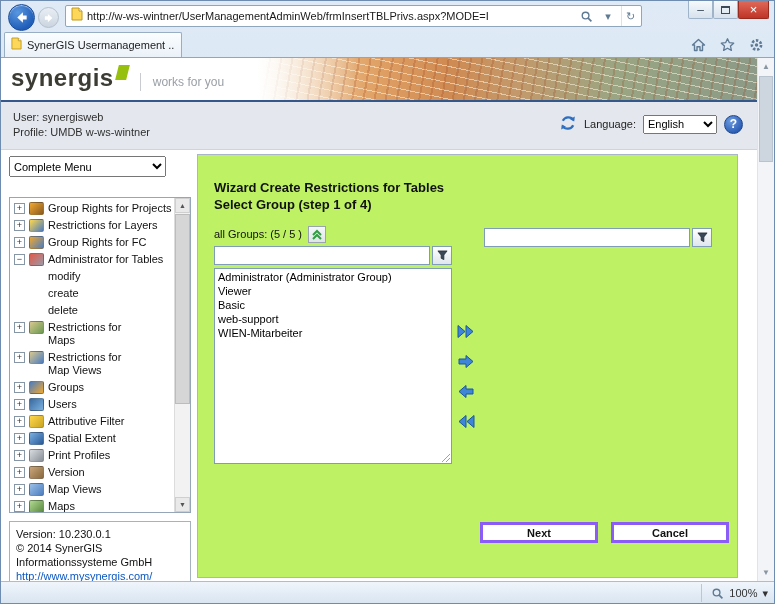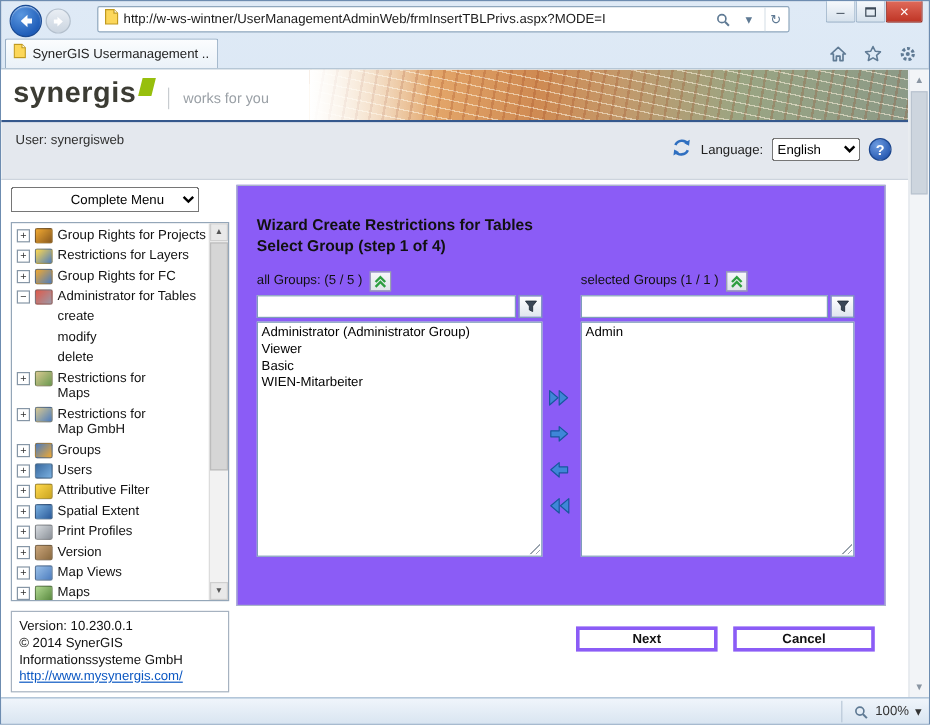--- a/index.html
+++ b/index.html
@@ -6,21 +6,21 @@
   html,body { width:775px; height:604px; overflow:hidden; font-family:"Liberation Sans",sans-serif; background:#fff; }
   #window { position:relative; width:775px; height:604px; border:1px solid #6d8cb0; background:linear-gradient(#dfeaf6,#c9dcee); }
 
   
   .row1 { position:absolute; top:0; left:0; right:0; height:30px; }
   .nav-back { position:absolute; left:7px; top:3px; width:27px; height:27px; border-radius:50%;
     background:radial-gradient(circle at 35% 30%, #5a97e0, #1f5db8 72%); border:1px solid #1a4b94;
     box-shadow:inset 0 1px 1px rgba(255,255,255,.55); display:flex; align-items:center; justify-content:center; }
   .nav-fwd { position:absolute; left:37px; top:6px; width:21px; height:21px; border-radius:50%;
     background:linear-gradient(#e9eef4,#cbd5e0); border:1px solid #b3bfcc; display:flex; align-items:center; justify-content:center; }
-  .urlbar { position:absolute; left:80px; top:4px; width:577px; height:22px; background:#fff; border:1px solid #8fa7bd;
+  .urlbar { position:absolute; left:64px; top:4px; width:577px; height:22px; background:#fff; border:1px solid #8fa7bd;
     border-radius:2px; display:flex; align-items:center; padding:0 2px 0 5px; gap:4px; }
   .urltext { flex:1; border:0; outline:0; font:11px "Liberation Sans",sans-serif; color:#1a1a1a; min-width:0; background:transparent; }
   .url-ic { width:18px; height:20px; display:flex; align-items:center; justify-content:center; color:#5f7a94; font-size:11px; flex:none; }
   .url-ic.sep { border-left:1px solid #dbe3ea; }
   .winbtns { position:absolute; right:5px; top:0; display:flex; gap:0; }
   .wb { width:25px; height:18px; display:flex; align-items:center; justify-content:center; font-size:12px; line-height:12px;
     color:#3c4a58; background:linear-gradient(#f6f9fc,#d7e2ed); border:1px solid #9fb4c9; border-top:0; border-radius:0 0 2px 2px; }
   .wb.close { width:31px; color:#fff; background:linear-gradient(#e06a5a,#bf3526); border-color:#992a1e; font-size:13px; }
   .maxglyph { width:9px; height:8px; border:1px solid #3c4a58; border-top-width:2px; display:block; }
   .row2 { position:absolute; top:30px; left:0; right:0; height:26px; }
@@ -56,21 +56,21 @@
   .ulang { position:absolute; right:14px; top:12px; display:flex; align-items:center; gap:7px; font-size:11px; color:#222; }
   select { font:11px "Liberation Sans",sans-serif; }
   .lang-select { width:74px; height:19px; }
   .helpbtn { width:19px; height:19px; border-radius:50%; background:radial-gradient(circle at 35% 30%, #6d9ce0, #2a5cb4 75%);
     border:1px solid #1d478e; color:#fff; font-weight:bold; font-size:12px; display:flex; align-items:center; justify-content:center; }
 
   .content { position:absolute; top:92px; left:0; right:0; bottom:0; background:#fff; }
 
   
   .sidebar { position:absolute; left:8px; top:6px; width:182px; }
-  .menu-select { width:157px; height:21px; margin-bottom:8px;padding-left:45px; }
+  .menu-select { width:157px; height:21px; margin-bottom:20px; }
   .tree { border:1px solid #94a6b8; background:#fff; height:316px; position:relative; overflow:hidden; padding:2px 18px 2px 2px; }
   .trow { display:flex; align-items:flex-start; padding:2px 0 2px 2px; cursor:default; }
   .exp { width:11px; height:11px; border:1px solid #8696a6; background:#fff; font-size:9px; line-height:9px; text-align:center; color:#333; flex:none; margin-top:1px; }
   .ic { width:15px; height:13px; flex:none; margin:0 4px; border-radius:2px; border:1px solid rgba(60,60,60,.35); }
   .tlabel { font-size:11px; line-height:13px; color:#111; }
   .tlabel.wrap { max-width:84px; }
   .trow.child { padding-left:36px; }
   .ic0 { background:linear-gradient(135deg,#f0a830,#8a5a20); }
   .ic1 { background:linear-gradient(135deg,#ffd84d,#4d7dbf); }
   .ic2 { background:linear-gradient(135deg,#f0a830,#4d7dbf); }
@@ -86,21 +86,21 @@
   .ic12 { background:linear-gradient(135deg,#9ac0e8,#4d7dbf); }
   .ic13 { background:linear-gradient(135deg,#b0d890,#5a8a40); }
   .tscroll { position:absolute; right:0; top:0; bottom:0; width:16px; background:#f2f2f2; border-left:1px solid #dcdcdc; }
   .tsbtn { position:absolute; left:0; width:15px; height:15px; background:#e9e9e9; border:1px solid #cfcfcf; color:#555; font-size:7px; line-height:13px; text-align:center; }
   .tsbtn.up { top:0; } .tsbtn.down { bottom:0; }
   .tsthumb { position:absolute; left:0; top:16px; width:15px; height:190px; background:#d6d6d6; border:1px solid #bcbcbc; }
   .sfooter { margin-top:8px; border:1px solid #a6b2c0; background:#fff; padding:5px 6px; font-size:11px; line-height:14px; color:#111; }
   .sfooter a { color:#0b57c2; }
 
   
-  .panel { position:absolute; left:196px; top:4px; width:541px; height:351px; border:1px solid #a9b6c9; background:#8b5cf6; }
+  .panel { position:absolute; left:196px; top:4px; width:541px; height:424px; border:1px solid #a9b6c9; background:#bef264; }
   .wtitle { position:absolute; left:16px; top:24px; font-size:13px; font-weight:bold; color:#111; line-height:17px; }
   .col { position:absolute; top:70px; }
   .col.left { left:16px; width:238px; }
   .col.right { left:286px; width:228px; }
   .collabel { display:flex; align-items:center; gap:6px; font-size:11px; color:#111; height:18px; }
   .greenbtn { width:18px; height:17px; border:1px solid #9aa4ae; background:linear-gradient(#f6f8f9,#dfe4e8);
     display:flex; align-items:center; justify-content:center; }
   .filterrow { display:flex; margin-top:3px; gap:2px; }
   .filterrow input { flex:1; height:19px; border:1px solid #7f9db9; font:11px "Liberation Sans",sans-serif; padding:0 3px; min-width:0; }
   .filterbtn { width:20px; height:19px; border:1px solid #7f9db9; background:linear-gradient(#ffffff,#dfe6ee);
@@ -202,20 +202,22 @@
           <span class="logotext">synergis</span>
           <span class="logomark"></span>
           <span class="tagline">works for you</span>
         </div>
       </div>
 
       <div class="userbar">
         <div class="uinfo">
           <div><span>User:</span>
                <span>synergisweb</span></div>
+          <div><span>Profile:</span>
+               <span>UMDB w-ws-wintner</span></div>
         </div>
         <div class="ulang">
           <span>
             <svg width="18" height="18" viewBox="0 0 18 18">
                 <path d="M14.5 6 A6.2 6.2 0 0 0 3.8 6.8" fill="none" stroke="#2f6fc0" stroke-width="2.2"></path>
                 <polygon points="15.8,2.5 15.2,7.5 11,5.2" fill="#2f6fc0"></polygon>
                 <path d="M3.5 12 A6.2 6.2 0 0 0 14.2 11.2" fill="none" stroke="#2f6fc0" stroke-width="2.2"></path>
                 <polygon points="2.2,15.5 2.8,10.5 7,12.8" fill="#2f6fc0"></polygon>
               </svg>
           </span>
@@ -253,37 +255,37 @@
                 <span class="exp">+</span>
                 <span class="ic ic2"></span>
                 <span class="tlabel">Group Rights for FC</span>
               </div>
               <div class="trow">
                 <span class="exp">−</span>
                 <span class="ic ic3"></span>
                 <span class="tlabel">Administrator for Tables</span>
               </div>
               <div class="trow child">
+                <span class="tlabel">modify</span>
+              </div>
+              <div class="trow child">
                 <span class="tlabel">create</span>
-              </div>
-              <div class="trow child">
-                <span class="tlabel">modify</span>
               </div>
               <div class="trow child">
                 <span class="tlabel">delete</span>
               </div>
               <div class="trow">
                 <span class="exp">+</span>
                 <span class="ic ic4"></span>
                 <span class="tlabel wrap">Restrictions for Maps</span>
               </div>
               <div class="trow">
                 <span class="exp">+</span>
                 <span class="ic ic5"></span>
-                <span class="tlabel wrap">Restrictions for Map GmbH</span>
+                <span class="tlabel wrap">Restrictions for Map Views</span>
               </div>
               <div class="trow">
                 <span class="exp">+</span>
                 <span class="ic ic6"></span>
                 <span class="tlabel">Groups</span>
               </div>
               <div class="trow">
                 <span class="exp">+</span>
                 <span class="ic ic7"></span>
                 <span class="tlabel">Users</span>
@@ -348,20 +350,21 @@
                 <svg width="11" height="11" viewBox="0 0 12 12">
                     <path d="M1 1 H11 L7.5 5.5 V10.5 L4.5 9 V5.5 Z" fill="#3a4756" stroke="#222c38" stroke-width="0.8"></path>
                   </svg>
               </span>
             </div>
             <div class="listbox">
               <span class="grip"></span>
             <div class="opt">Administrator (Administrator Group)</div>
                 <div class="opt">Viewer</div>
                 <div class="opt">Basic</div>
+                <div class="opt">web-support</div>
                 <div class="opt">WIEN-Mitarbeiter</div>
               </div>
           </div>
 
           <div class="arrows">
             <span class="abtn">
               <svg width="22" height="15" viewBox="0 0 22 15">
                   <polygon points="3,1.5 10,7.5 3,13.5" fill="#3f86d8" stroke="#18579e" stroke-linejoin="round"></polygon>
                   <polygon points="11,1.5 18,7.5 11,13.5" fill="#3f86d8" stroke="#18579e" stroke-linejoin="round"></polygon>
                 </svg>
@@ -378,40 +381,28 @@
             </span>
             <span class="abtn">
               <svg width="22" height="15" viewBox="0 0 22 15">
                   <polygon points="19,1.5 12,7.5 19,13.5" fill="#3f86d8" stroke="#18579e" stroke-linejoin="round"></polygon>
                   <polygon points="11,1.5 4,7.5 11,13.5" fill="#3f86d8" stroke="#18579e" stroke-linejoin="round"></polygon>
                 </svg>
             </span>
           </div>
 
           <div class="col right">
-            <div class="collabel">
-              <span>selected Groups (1 / 1 )</span>
-              <span class="greenbtn">
-                <svg width="12" height="12" viewBox="0 0 12 12">
-                    <path d="M2 7 L6 3 L10 7 M2 11 L6 7 L10 11" fill="none" stroke="#2e9e40" stroke-width="2"></path>
-                  </svg>
-              </span>
-            </div>
             <div class="filterrow">
               <input style="">
               <span class="filterbtn">
                 <svg width="11" height="11" viewBox="0 0 12 12">
                     <path d="M1 1 H11 L7.5 5.5 V10.5 L4.5 9 V5.5 Z" fill="#3a4756" stroke="#222c38" stroke-width="0.8"></path>
                   </svg>
               </span>
             </div>
-            <div class="listbox">
-              <span class="grip"></span>
-            <div class="opt">Admin</div>
-              </div>
           </div>
 
           <div class="btnrow">
             <button class="wizbtn">Next</button>
             <button class="wizbtn">Cancel</button>
           </div>
         </div>
 
       </div>
     </div>

